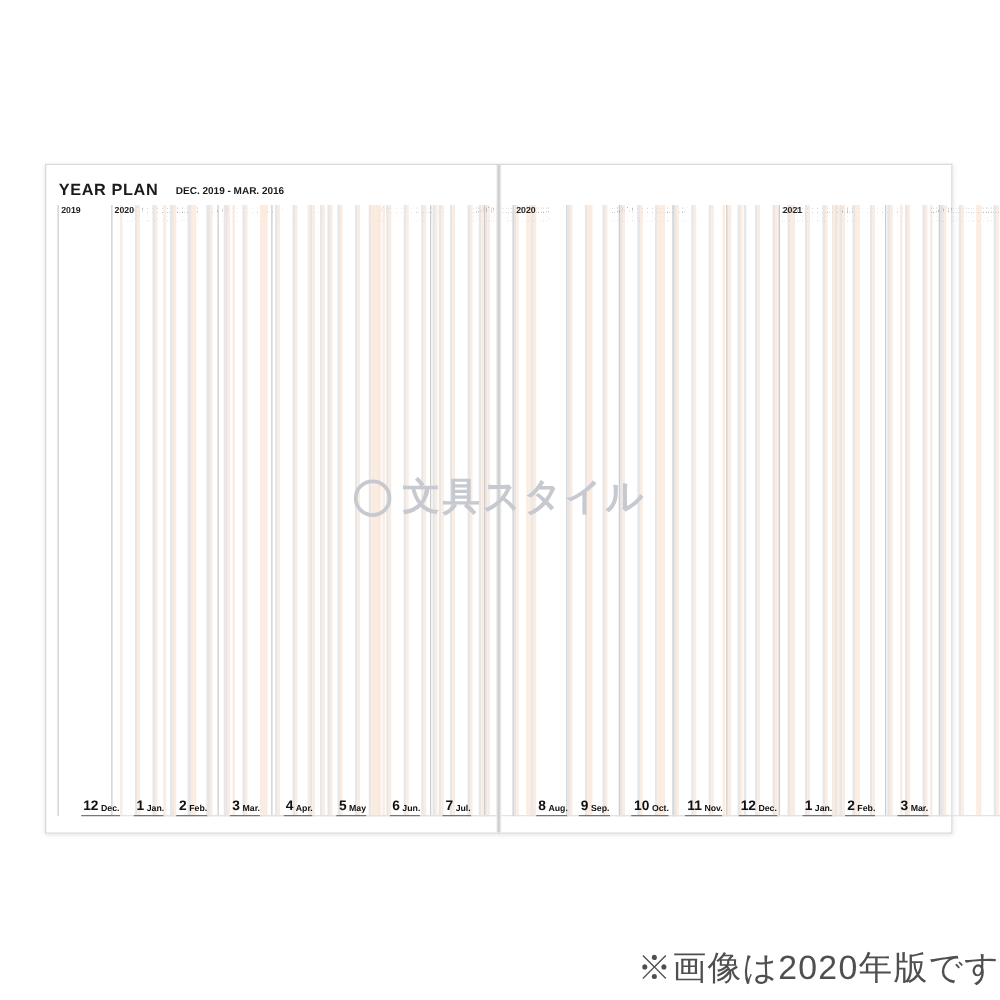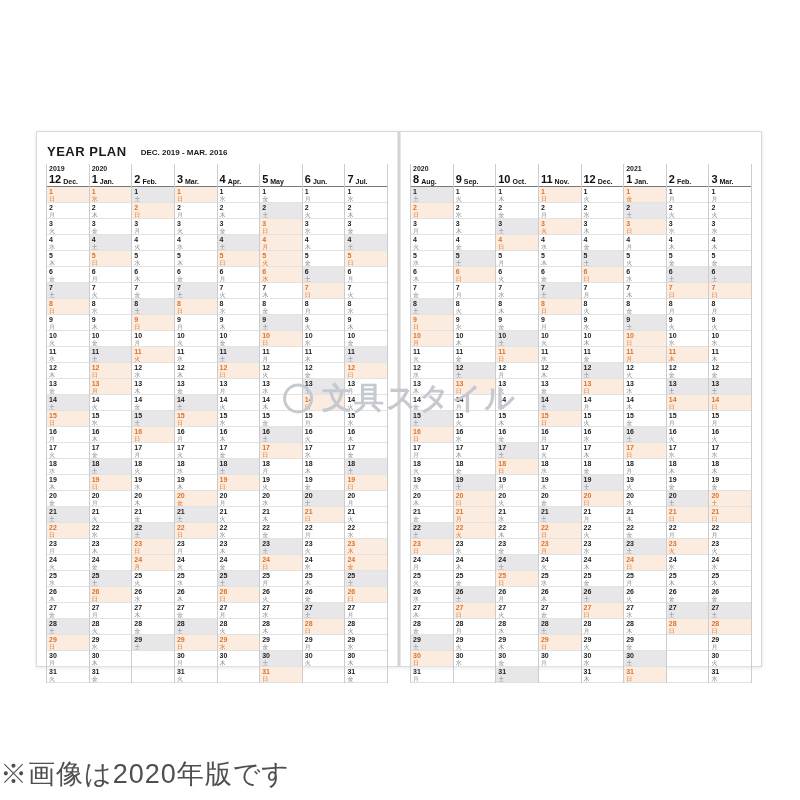--- a/index.html
+++ b/index.html
@@ -16,40 +16,40 @@
   .sheet{position:absolute;left:36px;top:131px;width:726px;height:536px;background:#fff;
          border:1px solid #d9d9d9;box-shadow:0 1px 4px rgba(0,0,0,.10);display:flex;}
   .page{width:calc(50% - 2px);display:flex;flex-direction:column;padding:12px 9px 13px 9px;}
   .gutter{width:4px;background:linear-gradient(90deg,#f2f2f2,#c9c9c9,#f2f2f2);}
 
   .header-row{flex:0 0 20px;display:flex;align-items:flex-start;padding-left:1px;}
   .title{font-size:13px;font-weight:bold;letter-spacing:.5px;color:#1a1a1a;}
   .subtitle{font-size:8px;font-weight:bold;color:#1a1a1a;margin-left:14px;margin-top:4px;}
 
   .grid{flex:1;display:flex;border-left:1px solid var(--grid-line);}
-  .mcol{flex:1;display:flex;flex-direction:column;border-right:1px solid var(--grid-line);min-width:0;}
+  .mcol{flex:1;display:flex;flex-direction:row;border-right:1px solid var(--grid-line);min-width:0;}
   .ylabel{flex:0 0 9px;font-size:7px;font-weight:bold;color:#222;padding:1px 0 0 2px;line-height:1;}
   .mheader{flex:0 0 14px;border-bottom:1px solid #777;display:flex;align-items:flex-end;
            padding:0 0 1px 2px;line-height:1;}
   .mnum{font-size:11px;font-weight:bold;color:#111;}
   .mname{font-size:7px;font-weight:bold;color:#111;margin-left:2px;}
 
   .dcell{flex:1;border-bottom:1px solid var(--row-line);padding:1px 0 0 2px;overflow:hidden;line-height:1;}
   .dnum{display:block;font-size:7px;font-weight:bold;color:#222;}
   .dchar{display:block;font-size:6px;color:#8a8a8a;margin-top:1px;}
   .hol{background:var(--hol-bg);}
   .hol .dnum,.hol .dchar{color:var(--hol-text);}
   .sat{background:var(--sat-bg);}
 
   .watermark{position:absolute;left:50%;top:398px;transform:translate(-50%,-50%);
              display:flex;align-items:center;gap:9px;color:#c6cad0;z-index:3;}
   .wm-circle{width:30px;height:30px;border:3px solid #c6cad0;border-radius:50%;}
   .wm-text{font-size:30px;font-weight:bold;letter-spacing:2px;white-space:nowrap;}
 
-  .caption{position:absolute;left:0;right:0;top:756px;text-align:left;
+  .caption{position:absolute;left:0;right:0;top:756px;text-align:right;
            font-size:27px;color:#4f4f4f;letter-spacing:1px;}
 </style>
 </head>
 <body>
 
 <div class="stage">
 
   <div class="sheet">
 
     <div class="page">

